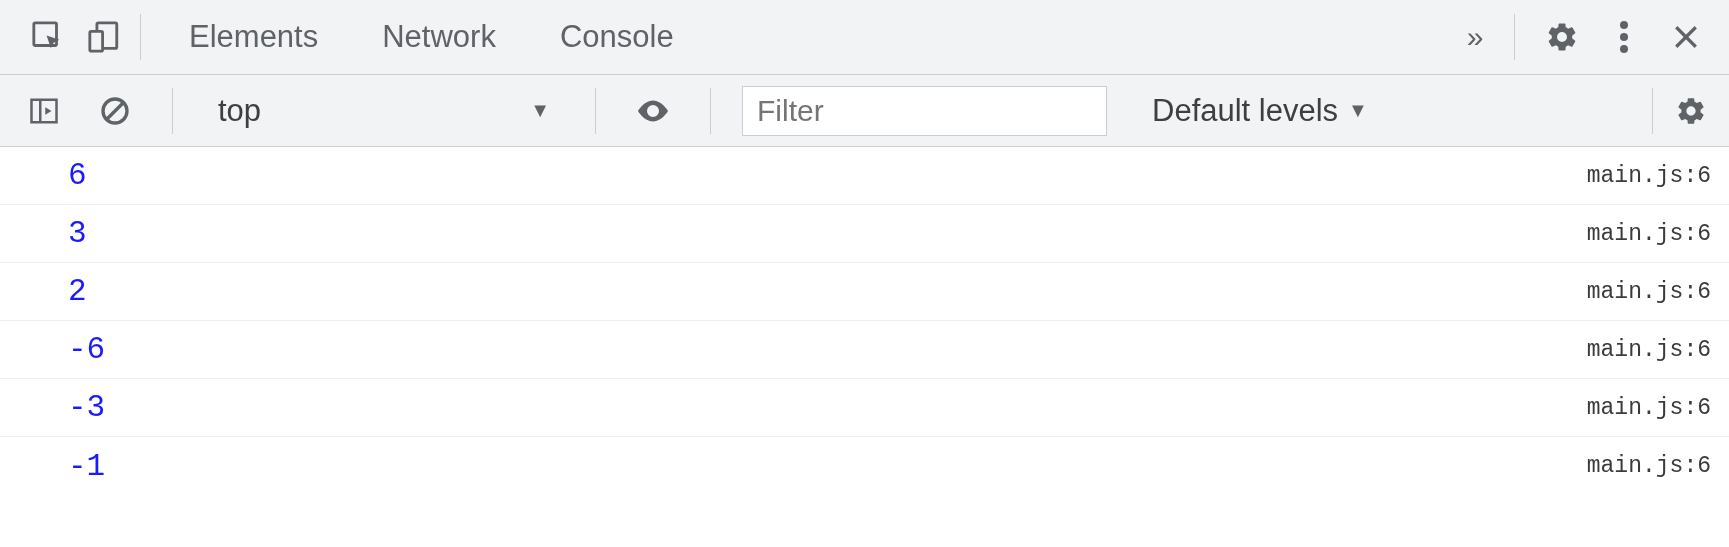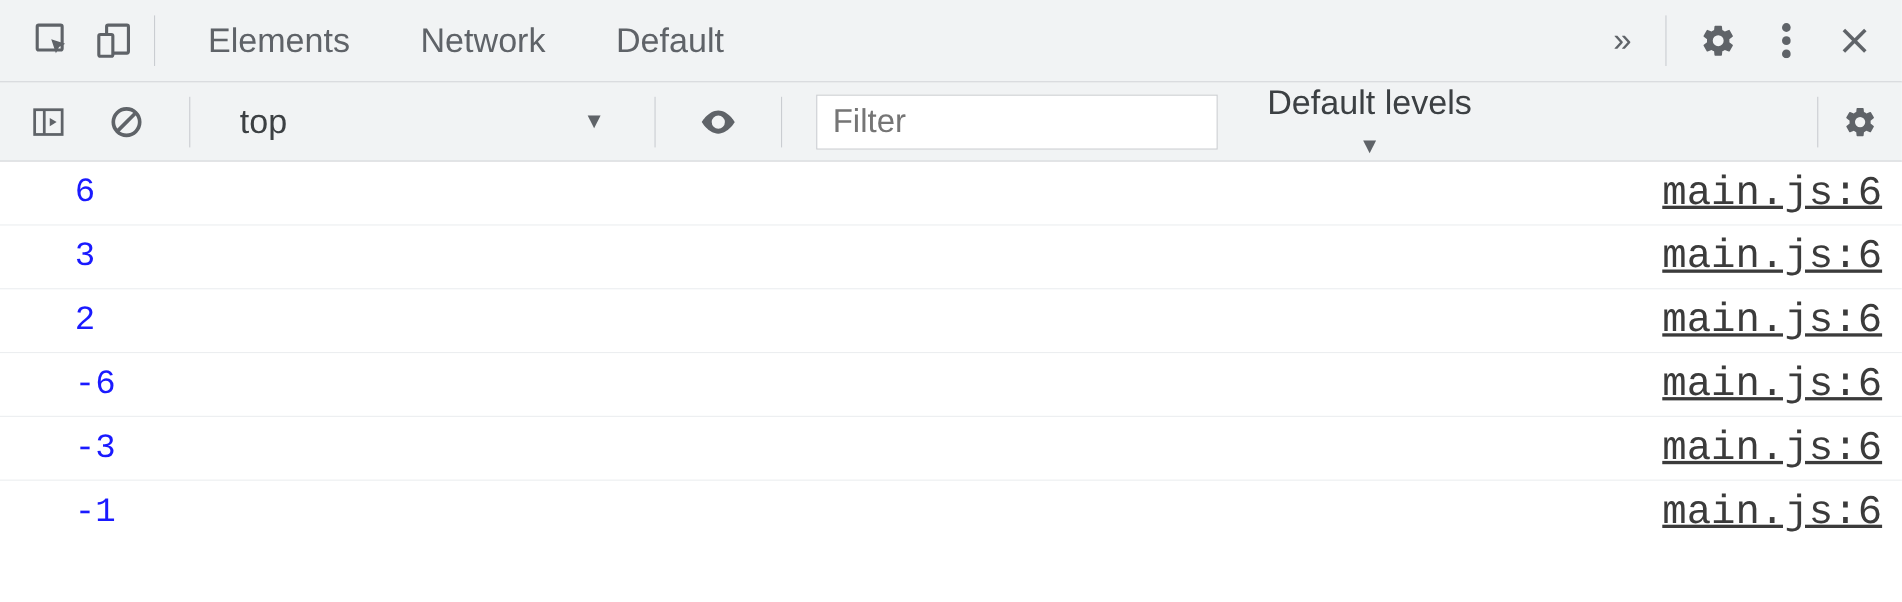--- a/index.html
+++ b/index.html
@@ -103,21 +103,20 @@
     font-size: 30px;
     color:#b91c1c;
     padding: 0 14px;
     outline:none;
   }
   .levels {
     display:flex;align-items:center;gap:10px;
     font-size:31px;color:#3c4043;
     margin-left: 26px;
     cursor:pointer;
-    flex-direction:column;
   }
   .levels .tri{font-size:20px;color:#5f6368;}
   .subbar .spacer{flex:1;}
   .subbar .right-group{display:flex;align-items:center;}
 
   
   .log-area{ background:#ffffff; }
   .log-row{
     display:flex;
     align-items:center;
@@ -125,23 +124,22 @@
     height:58px;
     border-bottom:1px solid #eceef0;
     padding:0 18px 0 68px;
     font-family: Consolas, "Courier New", monospace;
     font-size:31px;
   }
   .log-row:last-child{border-bottom:none;}
   .log-value{ color:#1a1aff; }
   .log-source{
     color:#3b3b3b;
-    text-decoration: underline;
     cursor:pointer;
-    font-size:37px;
+    font-size:23px;
   }
 
   svg { display:block; }
 </style>
 </head>
 <body>
 
 <div class="topbar">
 
   <div class="icon-btn">
@@ -161,21 +159,21 @@
   <div class="divider"></div>
 
   <div class="tabs">
     <div class="tab">
         <span>Elements</span>
       </div>
     <div class="tab">
         <span>Network</span>
       </div>
     <div class="tab">
-        <span>Default</span>
+        <span>Console</span>
       </div>
   </div>
 
   <div class="right">
     <div class="icon-btn">
       <span class="chevrons">»</span>
     </div>
     <div class="divider"></div>
     <div class="icon-btn">
       <svg width="34" height="34" viewBox="0 0 24 24" fill="#5f6368">

